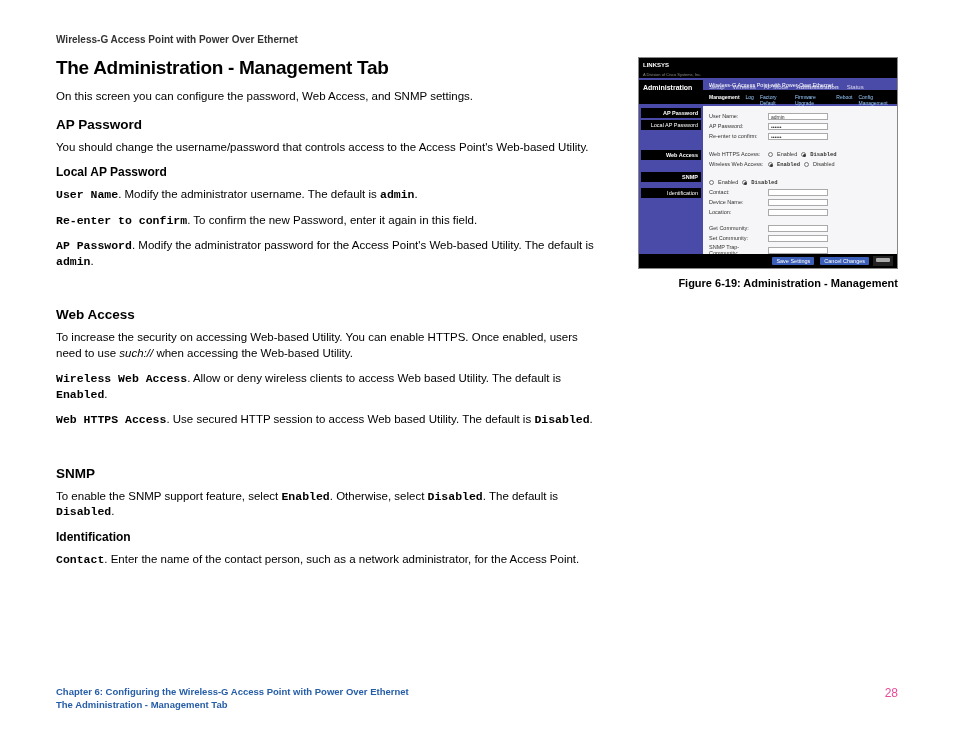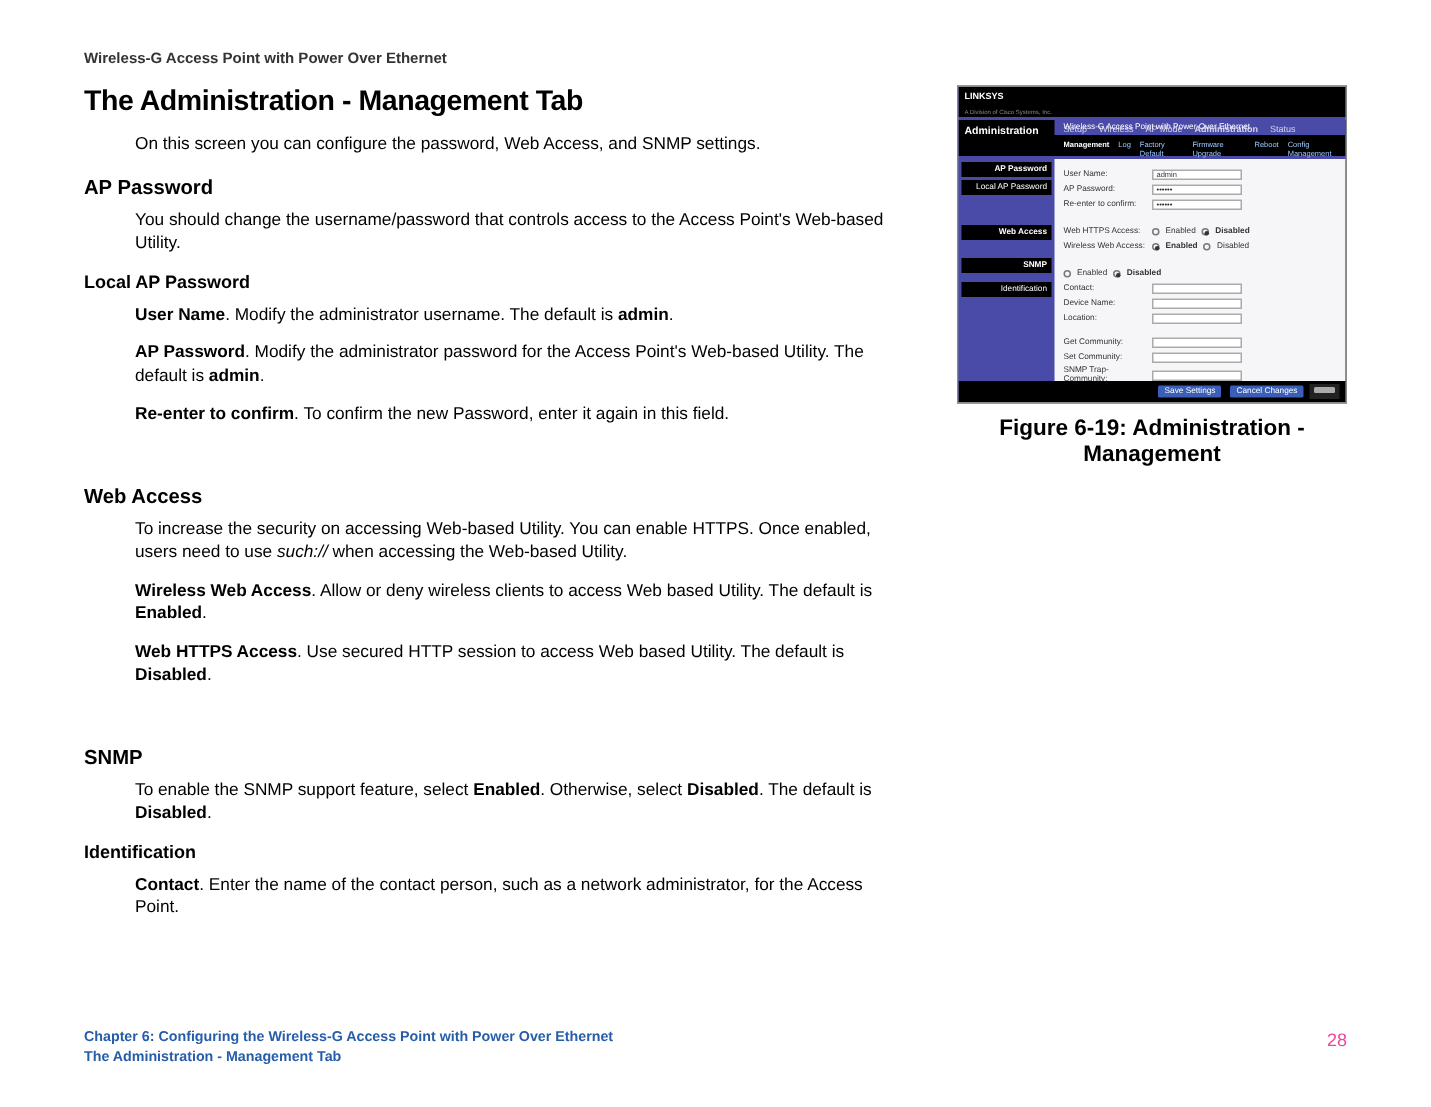--- a/index.html
+++ b/index.html
@@ -3,27 +3,27 @@
 <meta charset="utf-8">
 <style>
   * { box-sizing: border-box; margin: 0; padding: 0; }
   html, body { width: 954px; height: 738px; background: #fff; font-family: Arial, Helvetica, sans-serif; color: #000; }
   .page { position: relative; width: 954px; height: 738px; padding: 34px 56px 30px 56px; }
   .runhead { font-size: 10px; font-weight: bold; color: #333; margin-bottom: 12px; }
   .columns { display: flex; gap: 24px; }
   .leftcol { width: 540px; }
   .rightcol { width: 260px; margin-left: auto; }
   h1.title { font-family: "Arial Black", Arial, sans-serif; font-weight: 900; font-size: 19px; margin-bottom: 10px; letter-spacing: -0.3px; }
-  .leftcol p { font-size: 11.5px; line-height: 1.35; margin-bottom: 10px; margin-left: 34px; }
+  .leftcol p { font-size: 11.5px; line-height: 1.35; margin-bottom: 10px; }
   h2.sec { font-size: 13.5px; font-weight: 600; margin: 12px 0 8px 0; }
   h3.sub { font-size: 12px; font-weight: 600; margin: 10px 0 8px 0; }
-  .b { font-weight: bold; }
+  .b { font-weight: bold; font-family: Liberation Mono, monospace; }
   .i { font-style: italic; }
   .bigspace { height: 16px; }
-  .figcap { font-size: 15px; font-weight: bold; text-align: center; margin-top: 8px; }
+  .figcap { font-size: 11px; font-weight: bold; text-align: right; margin-top: 8px; }
   .pagefoot { position: absolute; bottom: 26px; left: 56px; right: 56px; display:flex; justify-content: space-between; align-items: flex-start; }
   .footleft { font-size: 9.5px; color: #255da8; font-weight: bold; line-height: 1.35; }
   .footright { font-size: 12px; color: #ec4899; }
 
   
   .shot { width: 260px; height: 212px; background:#4a4aa8; position: relative; border:1px solid #888; overflow:hidden; }
   .shot-header { height: 14px; background:#000; color:#fff; font-size:6px; padding:2px 4px; font-weight:bold; display:flex; align-items:center; }
   .shot-sub { height:6px; background:#000; font-size:4px; color:#888; padding-left:4px; }
   .shot-bar { height:14px; background:#000; margin-top:2px; display:flex; align-items:center; }
   .shot-bar .tabL { color:#fff; font-weight:bold; font-size:7px; padding:0 4px; width:64px; }
@@ -61,24 +61,24 @@
       <h1 class="title">The Administration - Management Tab</h1>
       <p>On this screen you can configure the password, Web Access, and SNMP settings.</p>
 
       <h2 class="sec">AP Password</h2>
       <p>You should change the username/password that controls access to the Access Point's Web-based Utility.</p>
       <h3 class="sub">Local AP Password</h3>
       <p>
         <span class="b">User Name</span><span>. Modify the administrator username. The default is </span><span class="b">admin</span><span>.</span>
       </p>
       <p>
+        <span class="b">Re-enter to confirm</span><span>. To confirm the new Password, enter it again in this field.</span>
+      </p>
+      <p>
         <span class="b">AP Password</span><span>. Modify the administrator password for the Access Point's Web-based Utility. The default is </span><span class="b">admin</span><span>.</span>
-      </p>
-      <p>
-        <span class="b">Re-enter to confirm</span><span>. To confirm the new Password, enter it again in this field.</span>
       </p>
 
       <div class="bigspace"></div>
 
       <h2 class="sec">Web Access</h2>
       <p>
         <span>To increase the security on accessing Web-based Utility. You can enable HTTPS. Once enabled, users need to use </span><span class="i">such://</span><span> when accessing the Web-based Utility.</span>
       </p>
       <p>
         <span class="b">Wireless Web Access</span><span>. Allow or deny wireless clients to access Web based Utility. The default is </span><span class="b">Enabled</span><span>.</span>

